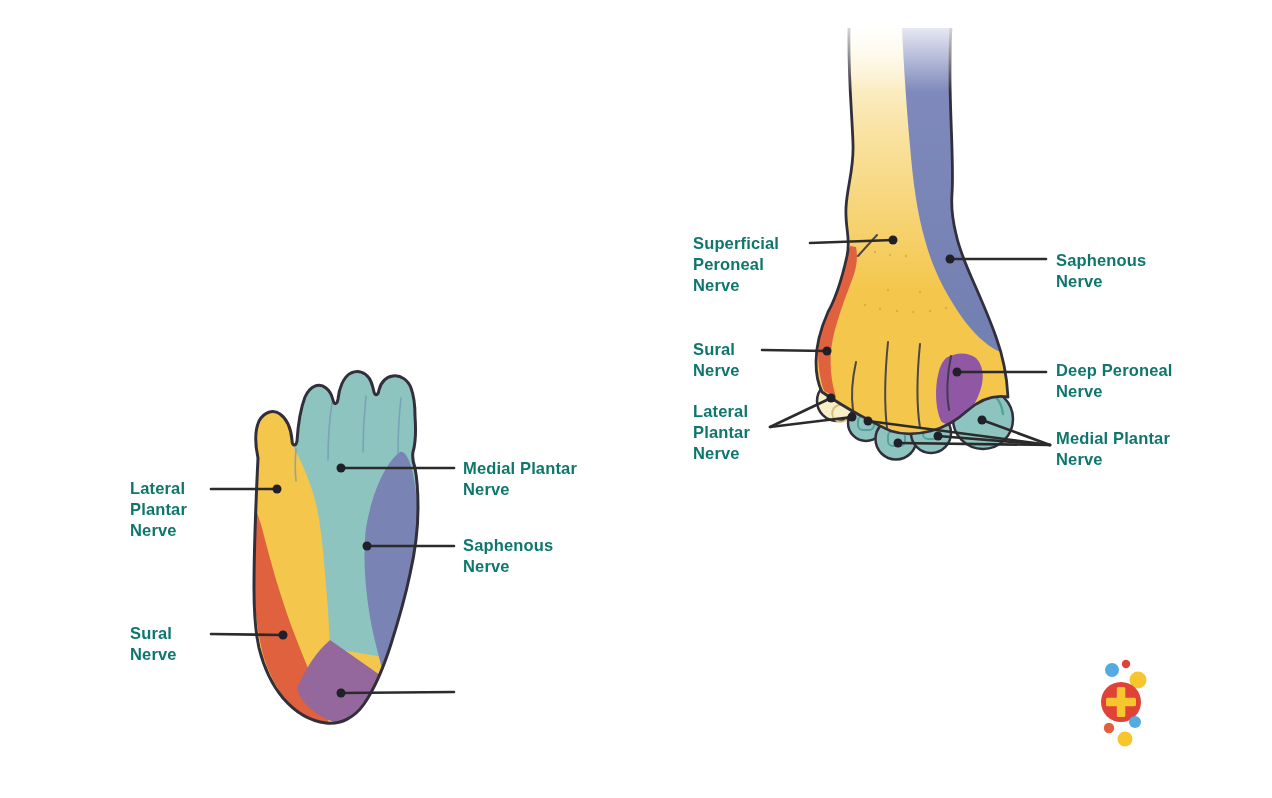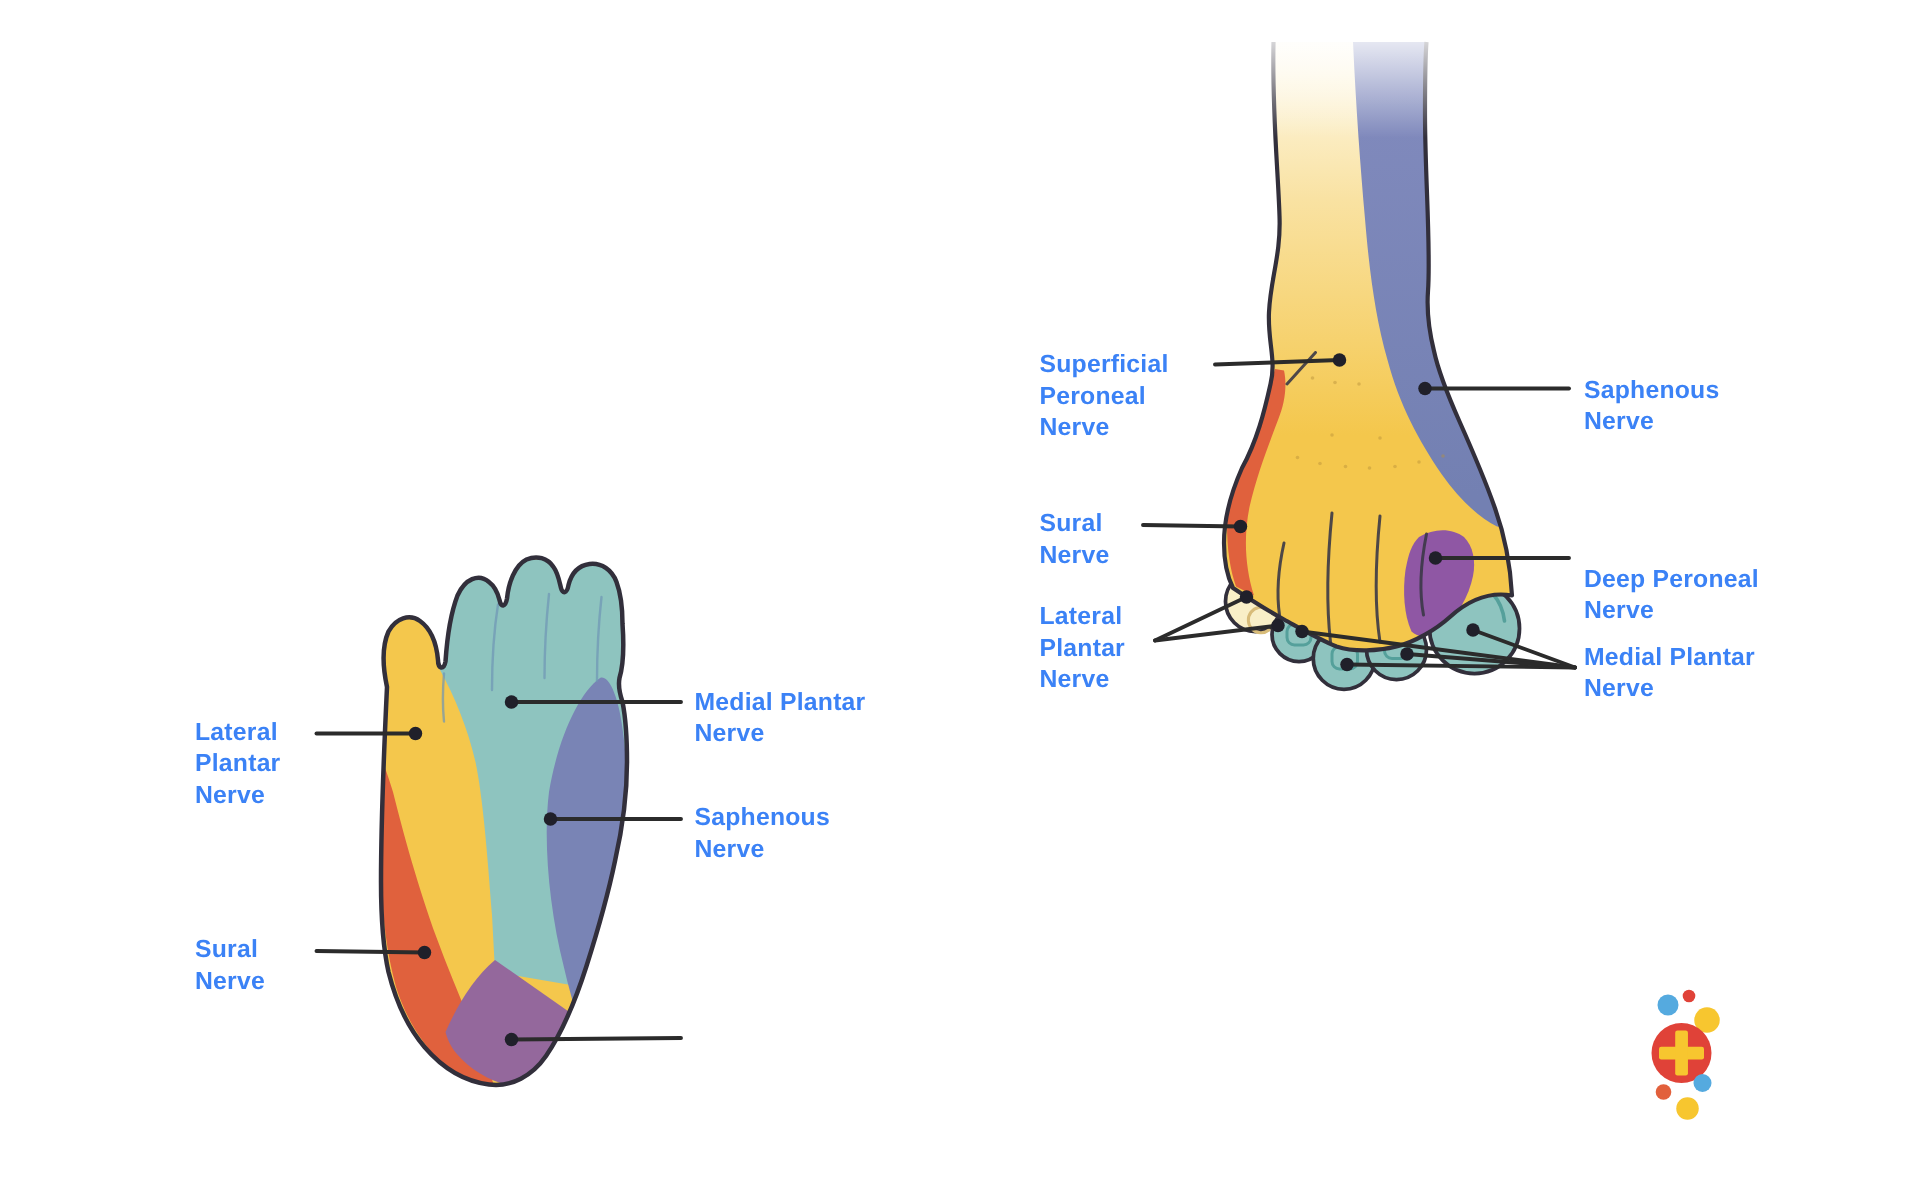--- a/index.html
+++ b/index.html
@@ -1,20 +1,20 @@
 <!DOCTYPE html>
 <html><head>
 <meta charset="utf-8">
 <style>
   html,body{margin:0;padding:0;background:#fff;}
   .stage{position:relative;width:1272px;height:798px;background:#ffffff;overflow:hidden;
          font-family:"Liberation Sans", sans-serif;}
   .diagram-svg{position:absolute;left:0;top:0;width:1272px;height:798px;}
   .label{position:absolute;font:700 16.5px/21px "Liberation Sans", sans-serif;
-         color:#3b82f6;white-space:pre;letter-spacing:.15px;}
+         color:#0f766e;white-space:pre;letter-spacing:.15px;}
 </style>
 </head>
 <body>
 
 <div class="stage">
 
 <svg class="diagram-svg" viewBox="0 0 1272 798">
   <defs>
     <clipPath id="clipPlantar">
       <path d="M 258,458 C 255,444 255,430 259,421 C 264,412 273,409 280,414 C 287,419 291,429 292,440 C 292,446 296,447 297,441 C 298,426 300,410 305,397 C 310,386 319,382 326,388 C 330,391 332,396 333,400 C 334,405 337,405 338,399 C 339,389 343,377 351,373 C 358,370 365,372 369,378 C 372,382 373,388 374,392 C 375,396 378,396 379,390 C 381,382 386,377 393,376 C 401,375 408,380 411,388 C 414,396 415,406 415,416 C 416,430 416,442 413,452 C 412,457 413,462 415,468 C 417,478 418,492 418,508 C 418,530 415,552 410,574 C 405,598 398,622 391,644 C 384,666 375,688 364,704 C 355,717 341,725 326,723 C 310,721 295,712 283,698 C 272,685 264,668 259,648 C 255,630 254,610 254,588 C 254,545 256,500 258,458 Z"></path>
@@ -169,18 +169,18 @@
   <div class="label" style="left:693px;top:233px">Superficial
 Peroneal
 Nerve</div>
   <div class="label" style="left:693px;top:339px">Sural
 Nerve</div>
   <div class="label" style="left:693px;top:401px">Lateral
 Plantar
 Nerve</div>
   <div class="label" style="left:1056px;top:250px">Saphenous
 Nerve</div>
-  <div class="label" style="left:1056px;top:376px">Deep Peroneal
+  <div class="label" style="left:1056px;top:360px">Deep Peroneal
 Nerve</div>
   <div class="label" style="left:1056px;top:428px">Medial Plantar
 Nerve</div>
 
 </div>
 
 </body></html>

